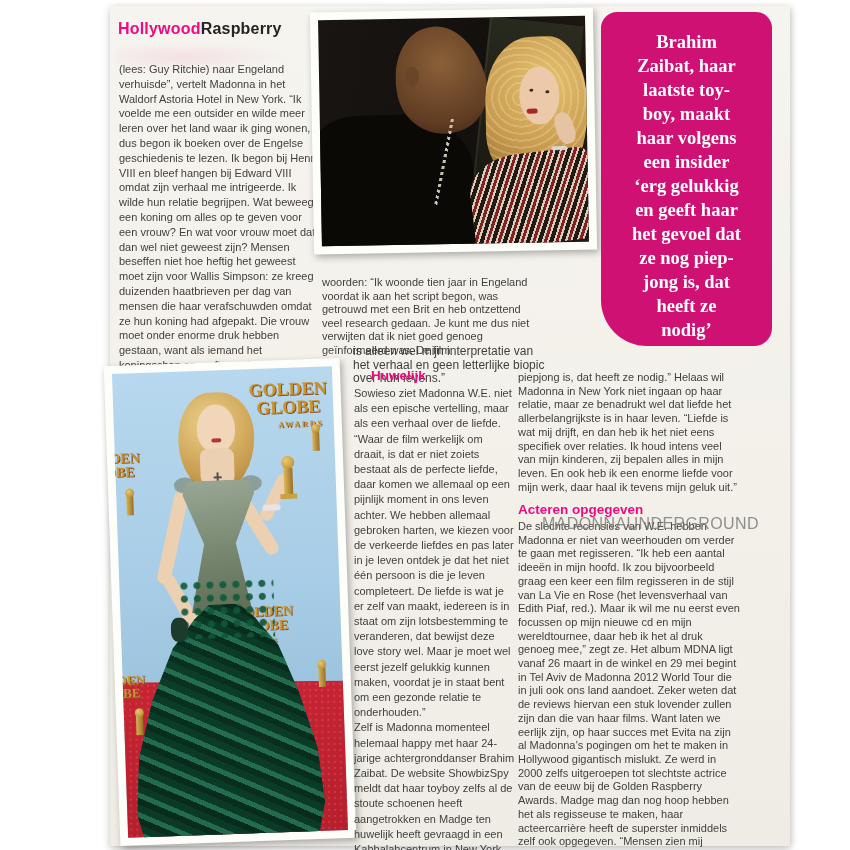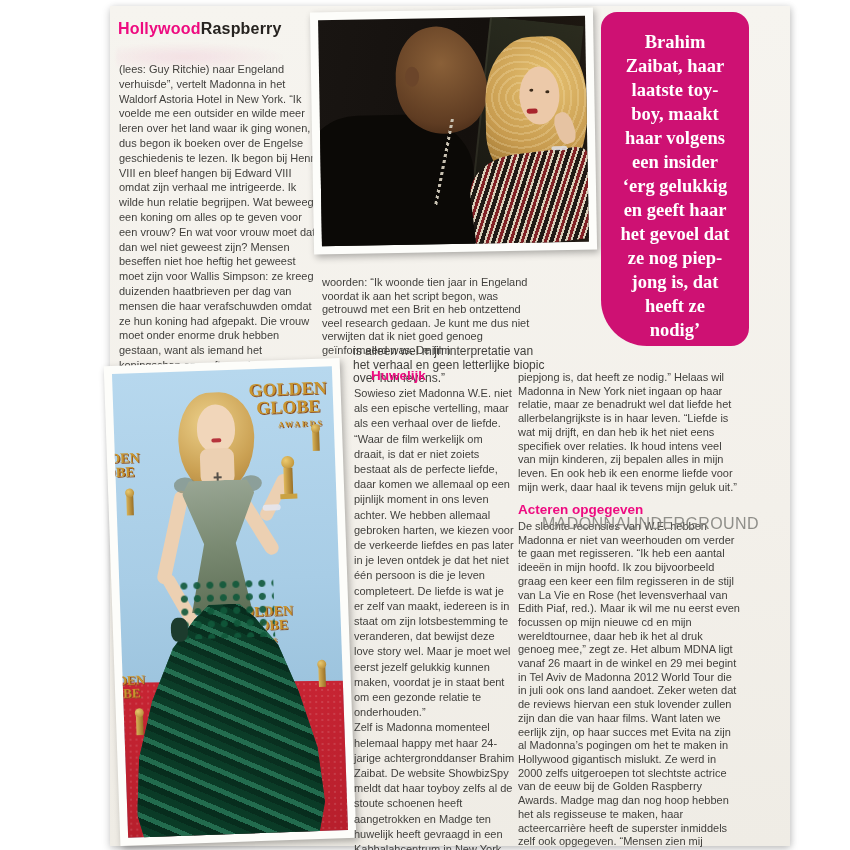--- a/index.html
+++ b/index.html
@@ -24,21 +24,21 @@
   .sec-head{position:absolute;margin:0;font-size:13.5px;font-weight:bold;color:#ee0b80;}
   .huw-head{left:253px;top:362px;padding-left:8px;}
   .huw-col{position:absolute;left:244px;top:380px;width:162px;font-size:11px;line-height:15.2px;color:#403f3c;}
   .huw-col p{margin:0;}
   .right-col{position:absolute;left:408px;top:365px;width:224px;font-size:11px;line-height:13.7px;color:#403f3c;}
   .right-col p{margin:0;}
   .act-head{position:static;margin:9px 0 3px 0 !important;font-size:13.5px;font-weight:bold;color:#ee0b80;}
   .watermark{position:absolute;left:24px;top:146px;width:190px;font-size:16px;font-weight:normal;
              letter-spacing:.4px;color:rgba(125,124,120,.85);white-space:nowrap;}
   
-  .quote-box{position:absolute;left:491px;top:6px;width:148px;height:334px;background:#ce1173;
+  .quote-box{position:absolute;left:491px;top:6px;width:171px;height:334px;background:#ce1173;
              border-radius:16px 16px 18px 46px;}
   .quote-text{padding:18px 10px 0 10px;font-family:"Liberation Serif",serif;font-weight:bold;
               font-size:18.5px;line-height:24px;color:#fff;text-align:center;white-space:pre-line;}
   
   .photo-frame{position:absolute;background:#fdfdfa;padding:8px;
                box-shadow:2px 3px 7px rgba(0,0,0,.3);}
   .top-photo{left:202px;top:4px;width:267px;height:226px;transform:rotate(-1deg);}
   .tp-inner{position:relative;width:267px;height:226px;overflow:hidden;
             background:linear-gradient(100deg,#191512 0%,#14100d 55%,#211a12 100%);}
   .tp-door{position:absolute;right:14px;top:4px;width:92px;height:210px;transform:rotate(7deg);

